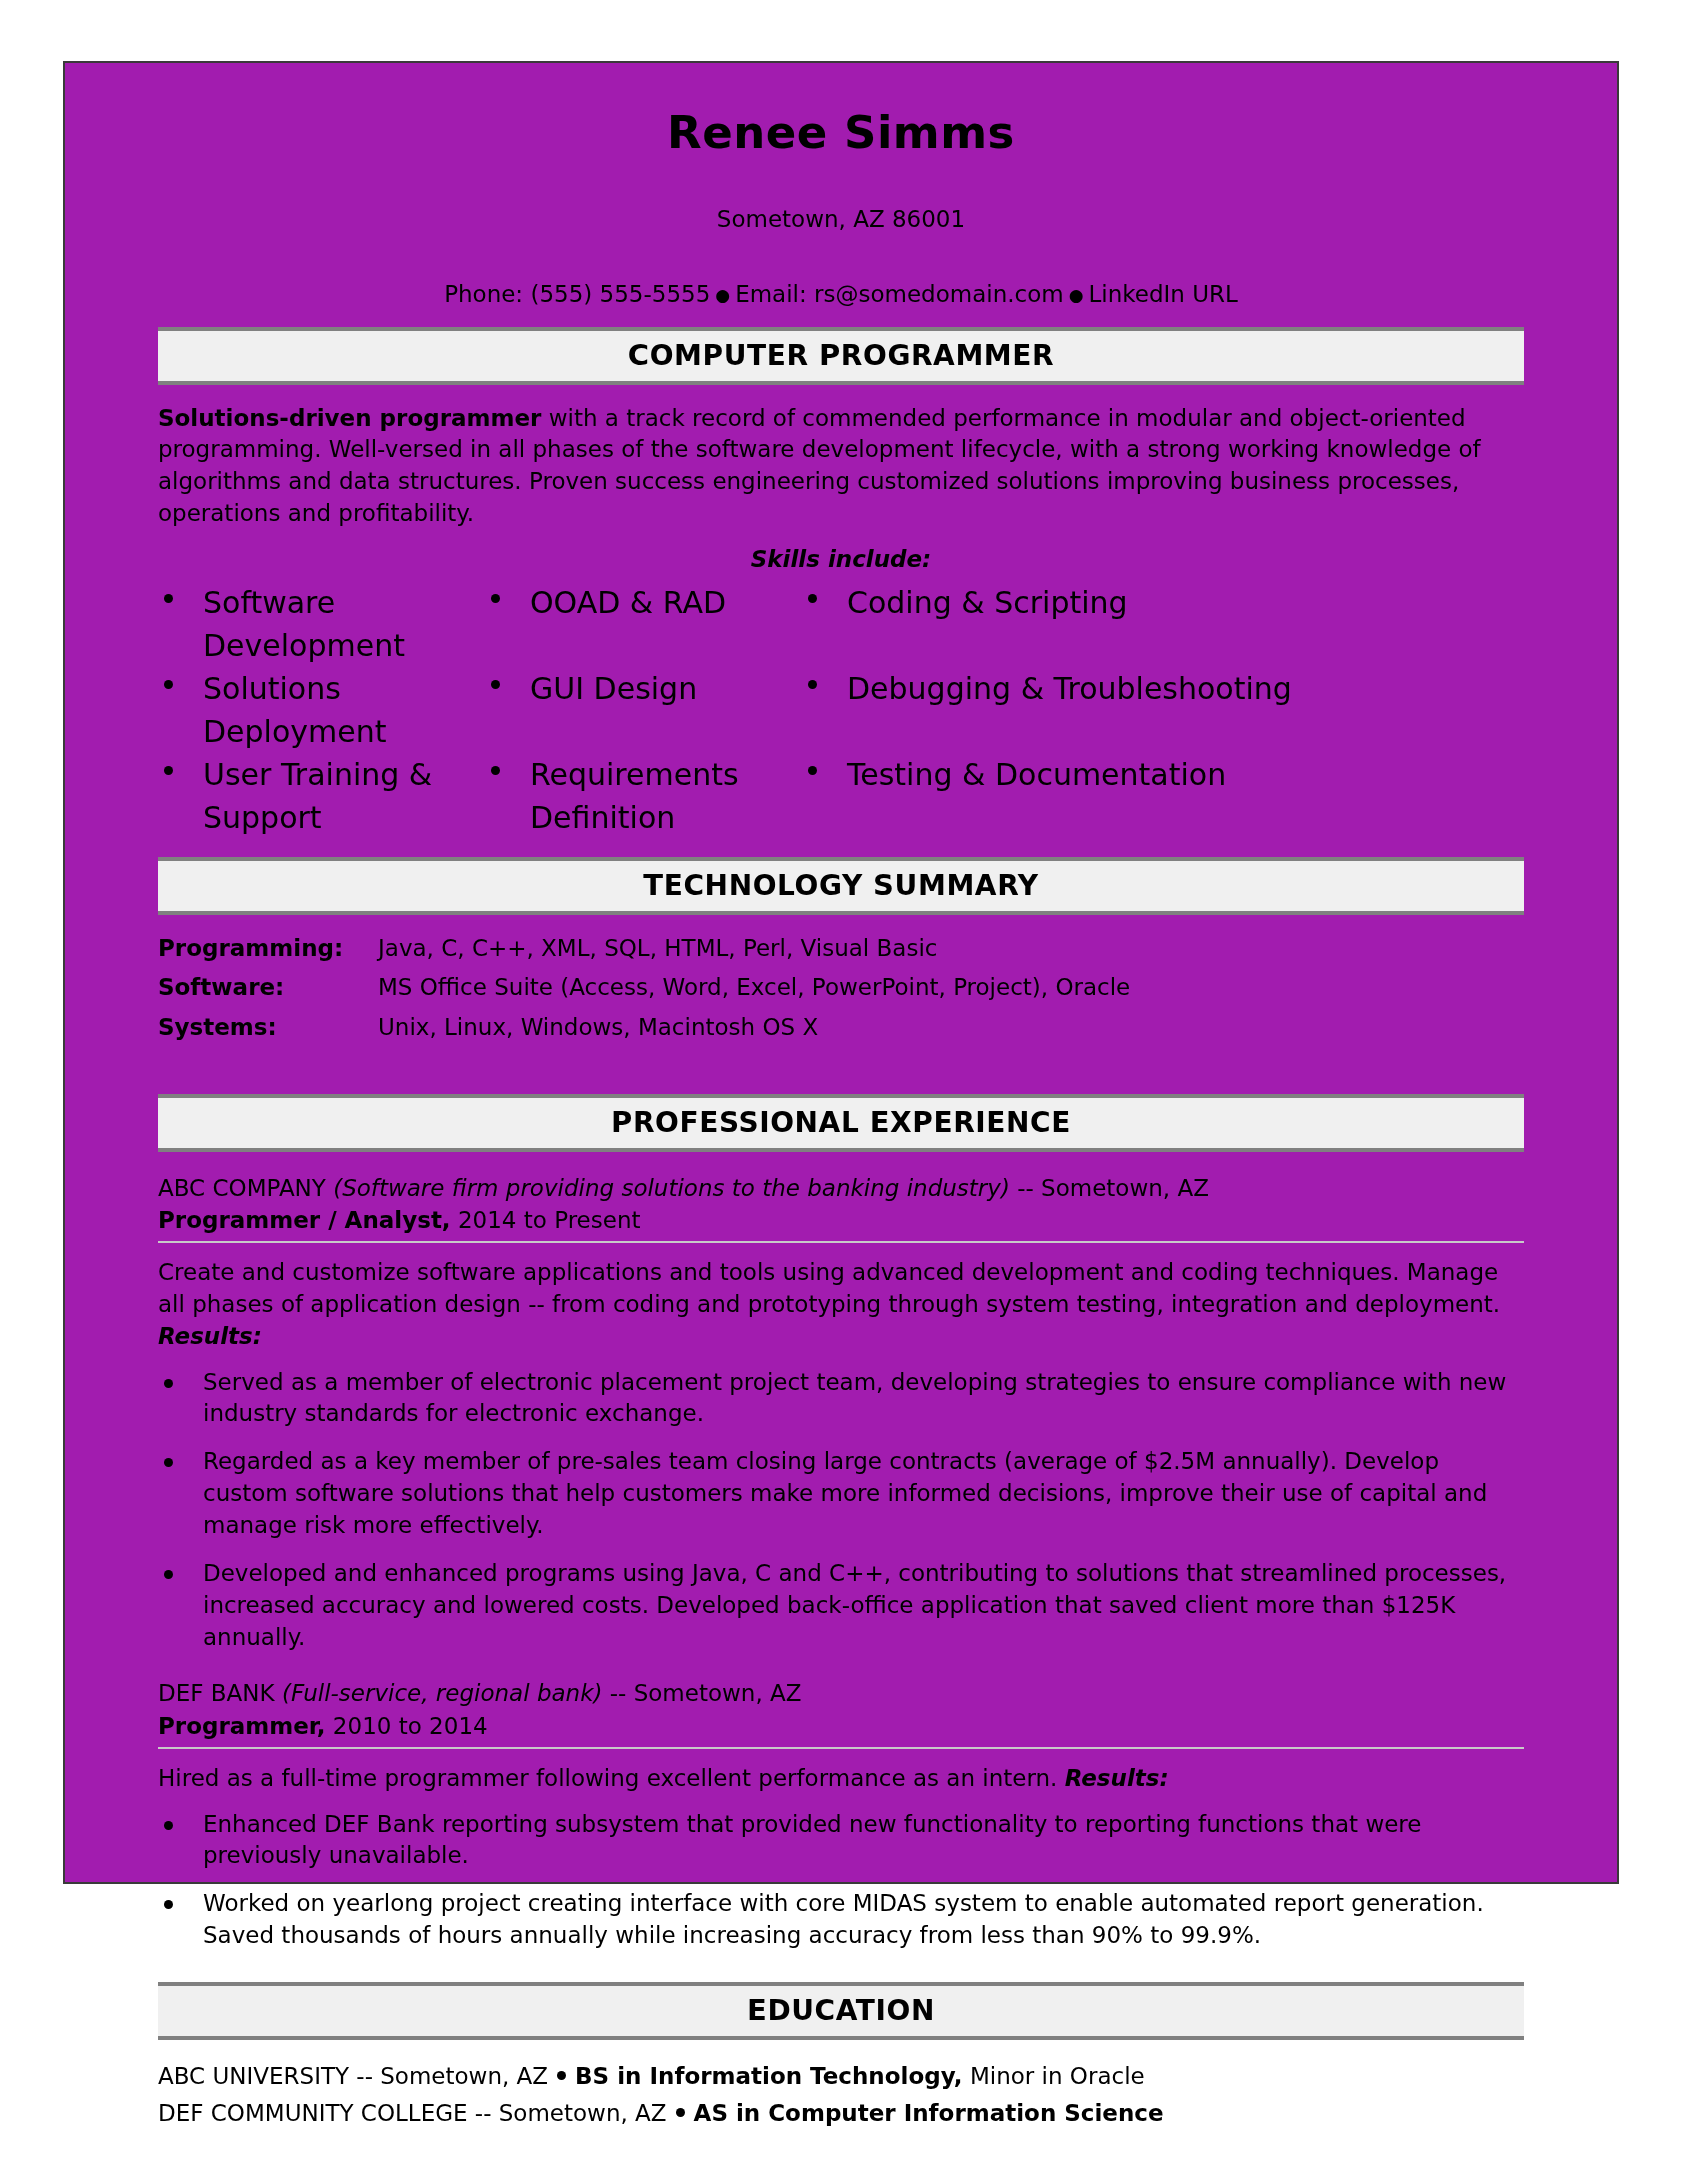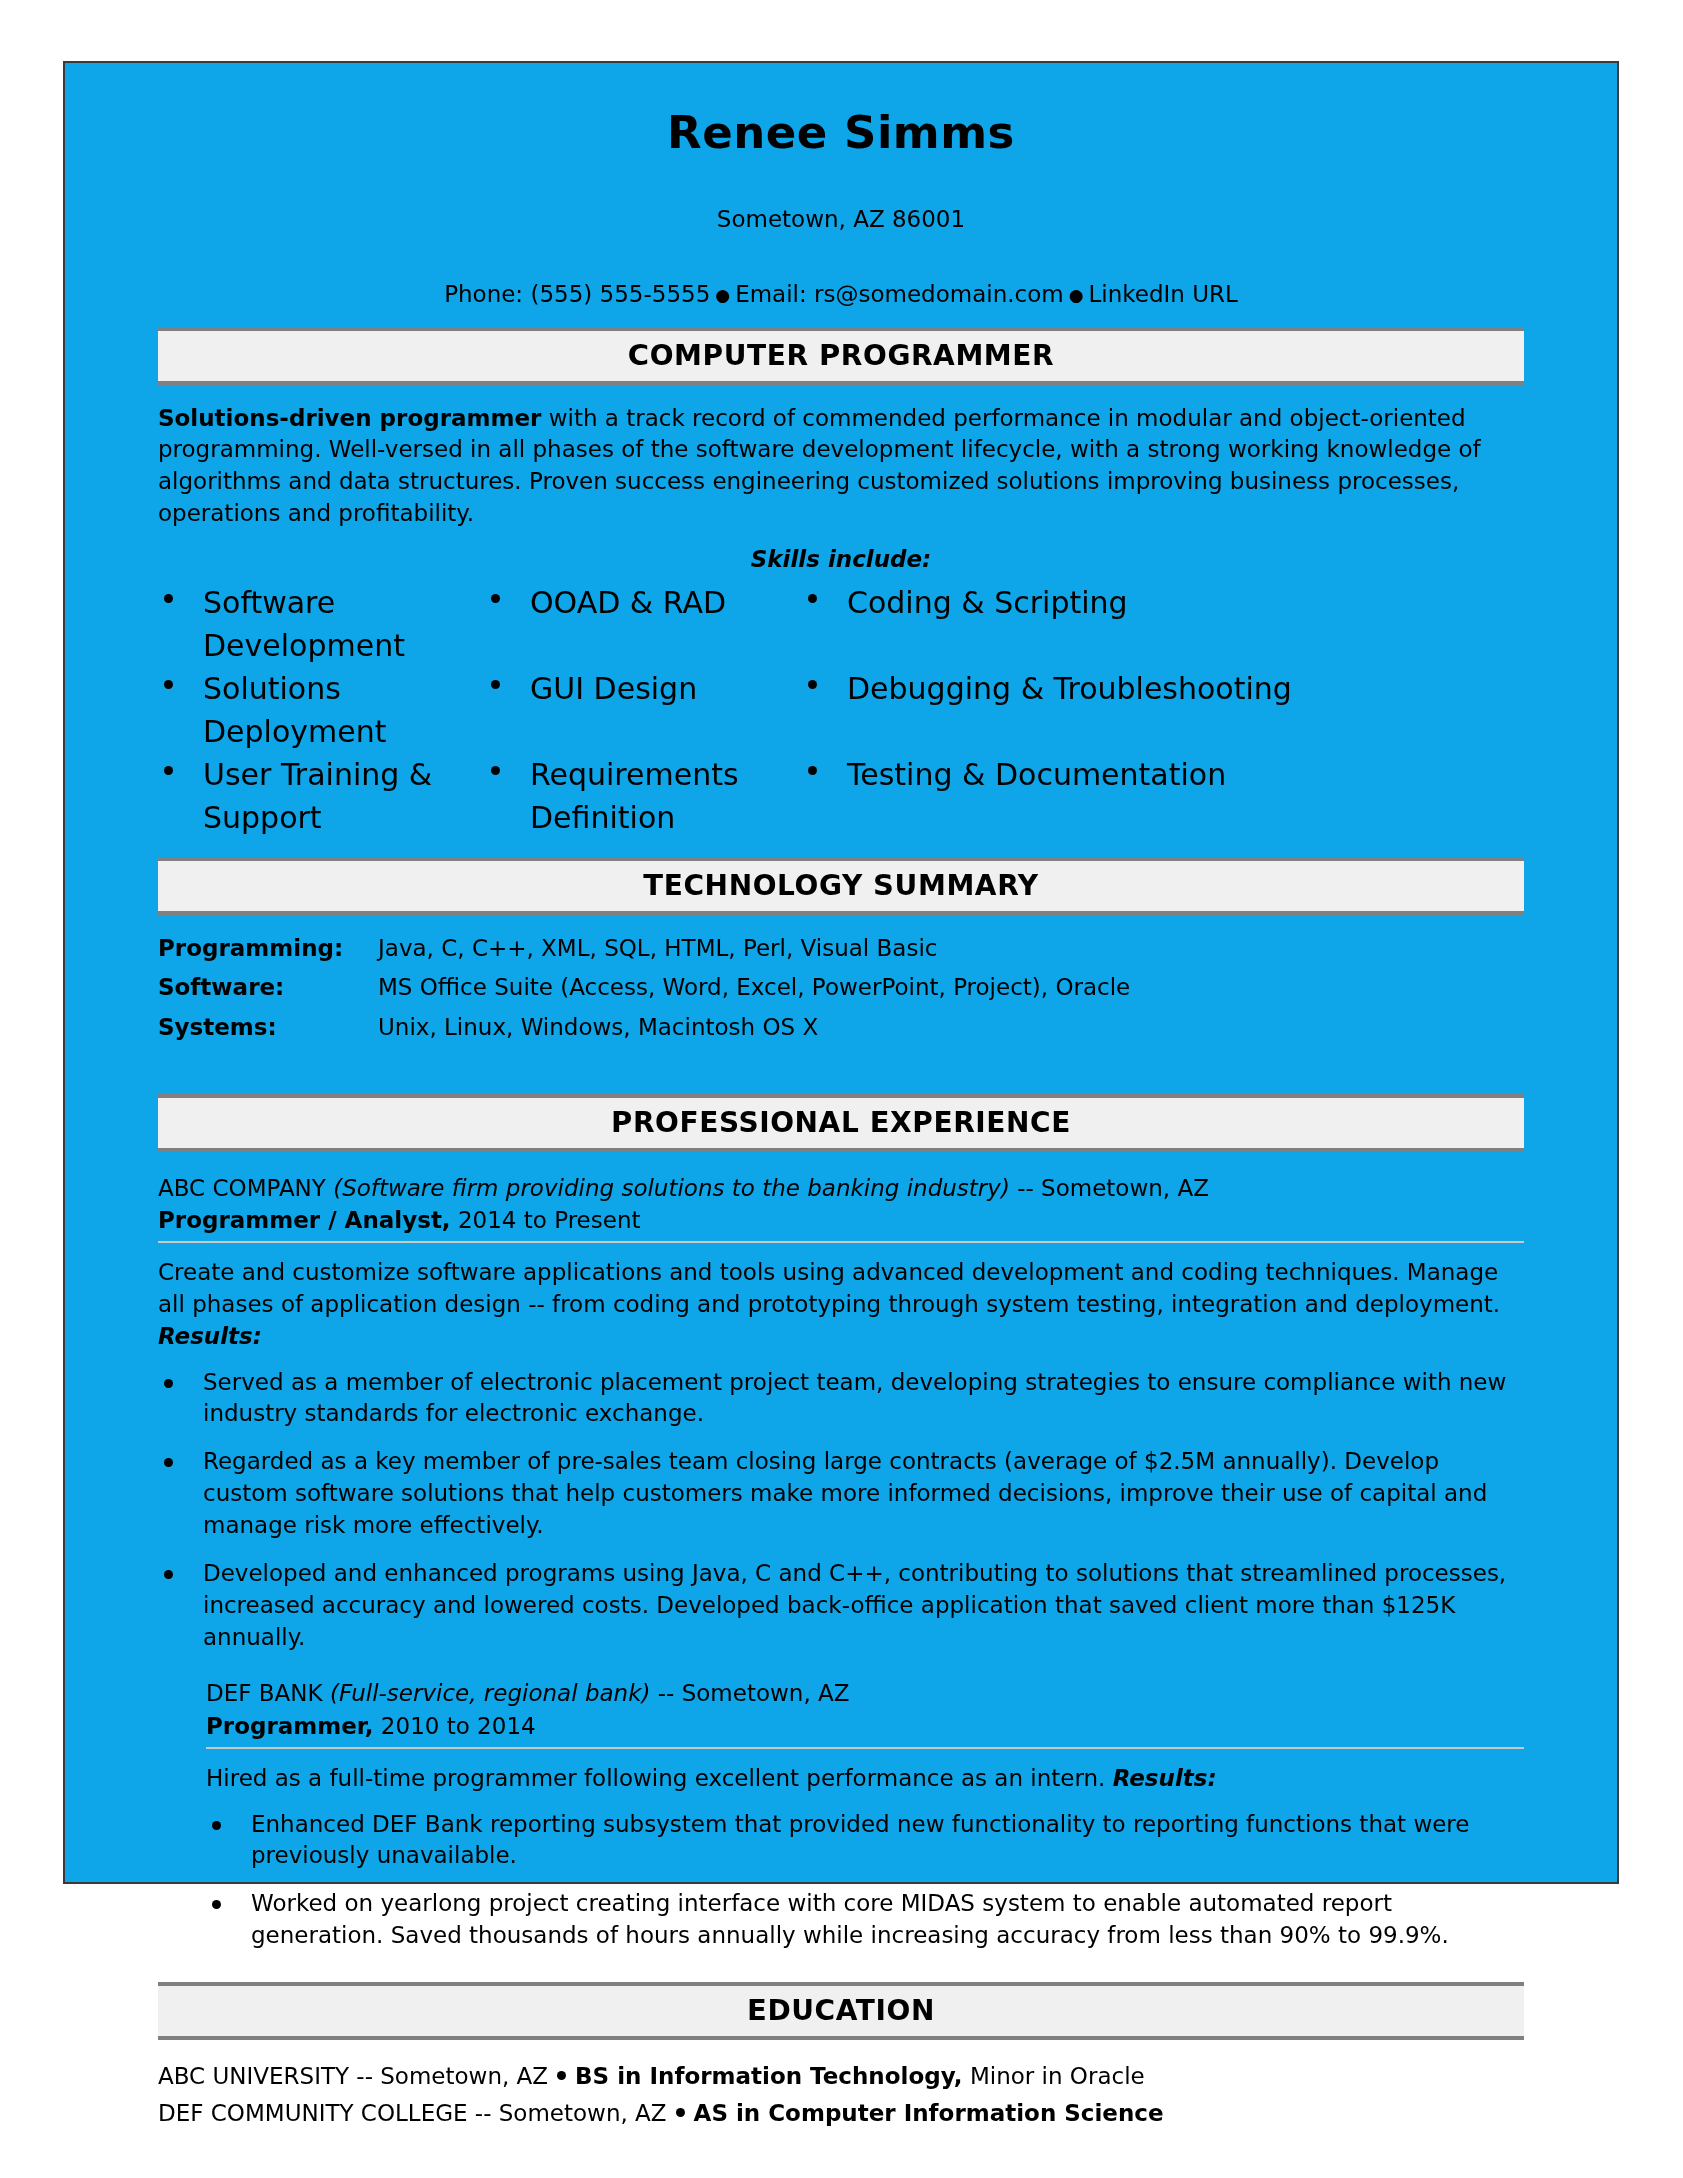--- a/index.html
+++ b/index.html
@@ -15,21 +15,21 @@
     color: #000000;
   }
 
   .page {
     position: absolute;
     left: 63px;
     top: 61px;
     width: 1556px;
     height: 1823px;
     border: 2px solid #3a3a3a;
-    background: #0ea5e9;
+    background: #a21caf;
   }
 
   .inner {
     padding: 28px 93px 0 93px;
   }
 
   
   .name {
     text-align: center;
     font-size: 45px;
@@ -275,21 +275,21 @@
             <span class="dot"></span>
             <span class="btext">Regarded as a key member of pre-sales team closing large contracts (average of $2.5M annually). Develop custom software solutions that help customers make more informed decisions, improve their use of capital and manage risk more effectively.</span>
           </li>
         <li>
             <span class="dot"></span>
             <span class="btext">Developed and enhanced programs using Java, C and C++, contributing to solutions that streamlined processes, increased accuracy and lowered costs. Developed back-office application that saved client more than $125K annually.</span>
           </li>
       </ul>
     </div>
 
-    <div class="job" style="margin-top:24px;margin-left:48px;">
+    <div class="job" style="margin-top:24px;">
       <div class="job-company"><span>DEF BANK </span><i>(Full-service, regional bank)</i><span> -- Sometown, AZ</span></div>
       <div class="job-title"><b>Programmer,</b><span> 2010 to 2014</span></div>
       <div class="job-rule"></div>
       <div class="body-text tight"><span>Hired as a full-time programmer following excellent performance as an intern. </span><b><i>Results:</i></b></div>
       <ul class="bullets">
         <li>
             <span class="dot"></span>
             <span class="btext">Enhanced DEF Bank reporting subsystem that provided new functionality to reporting functions that were previously unavailable.</span>
           </li>
         <li>

